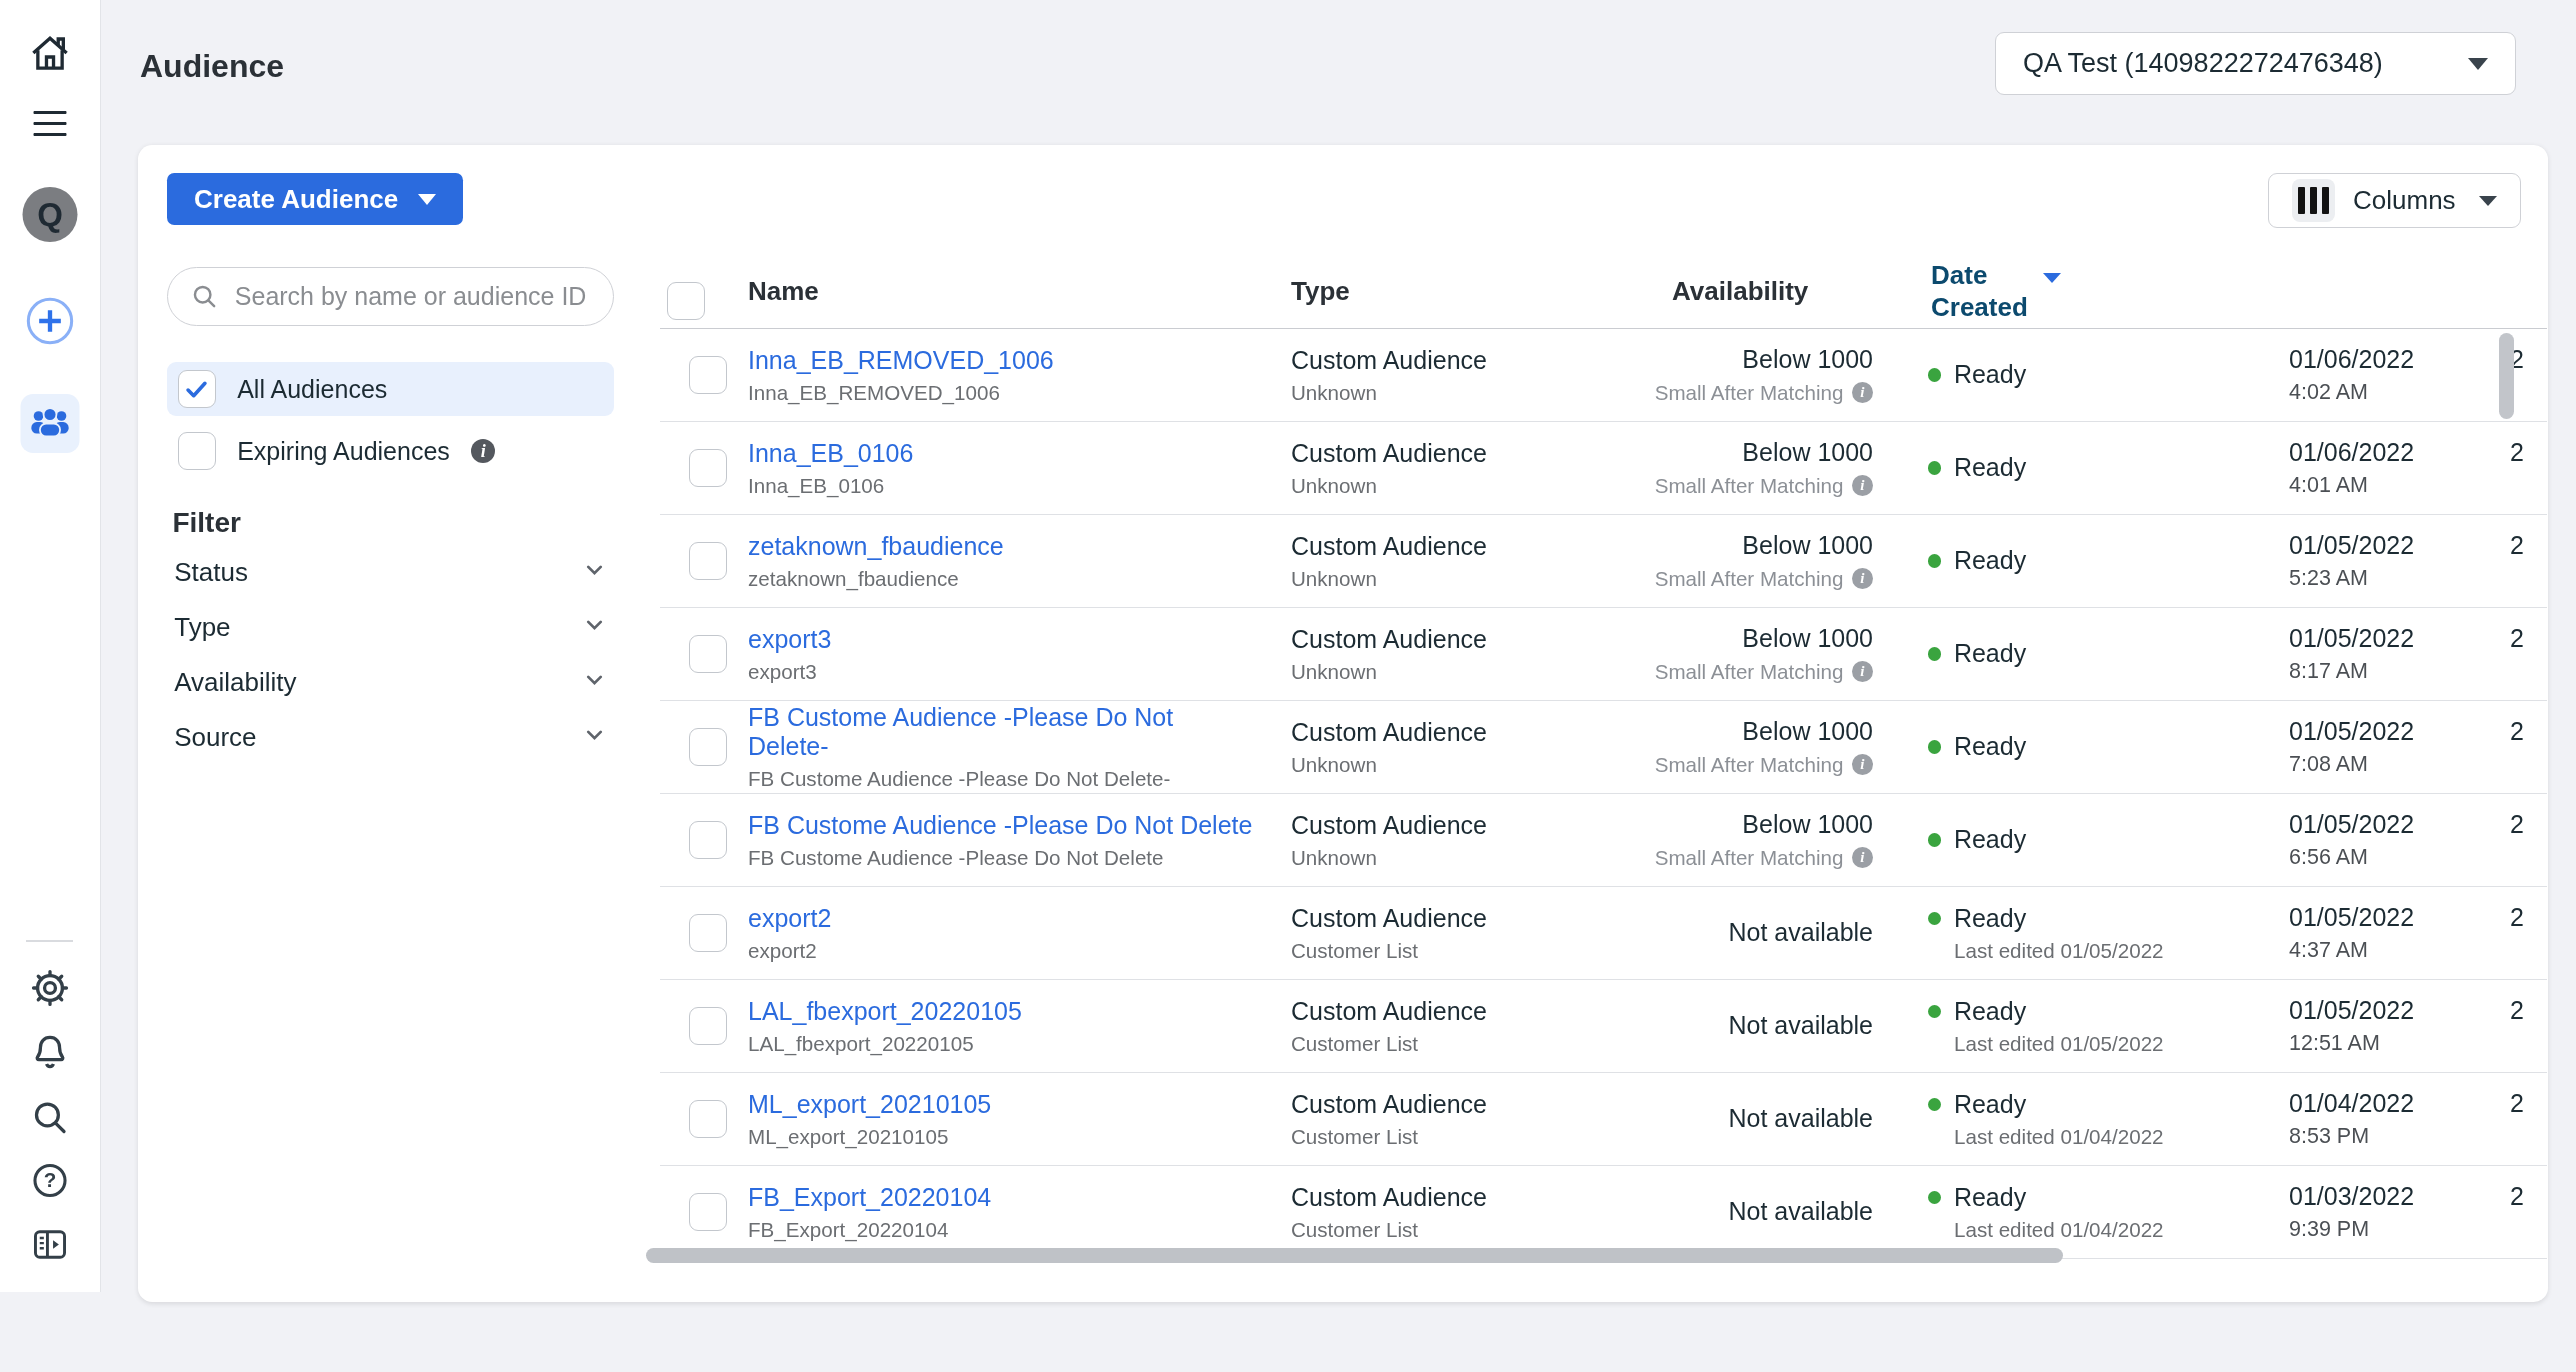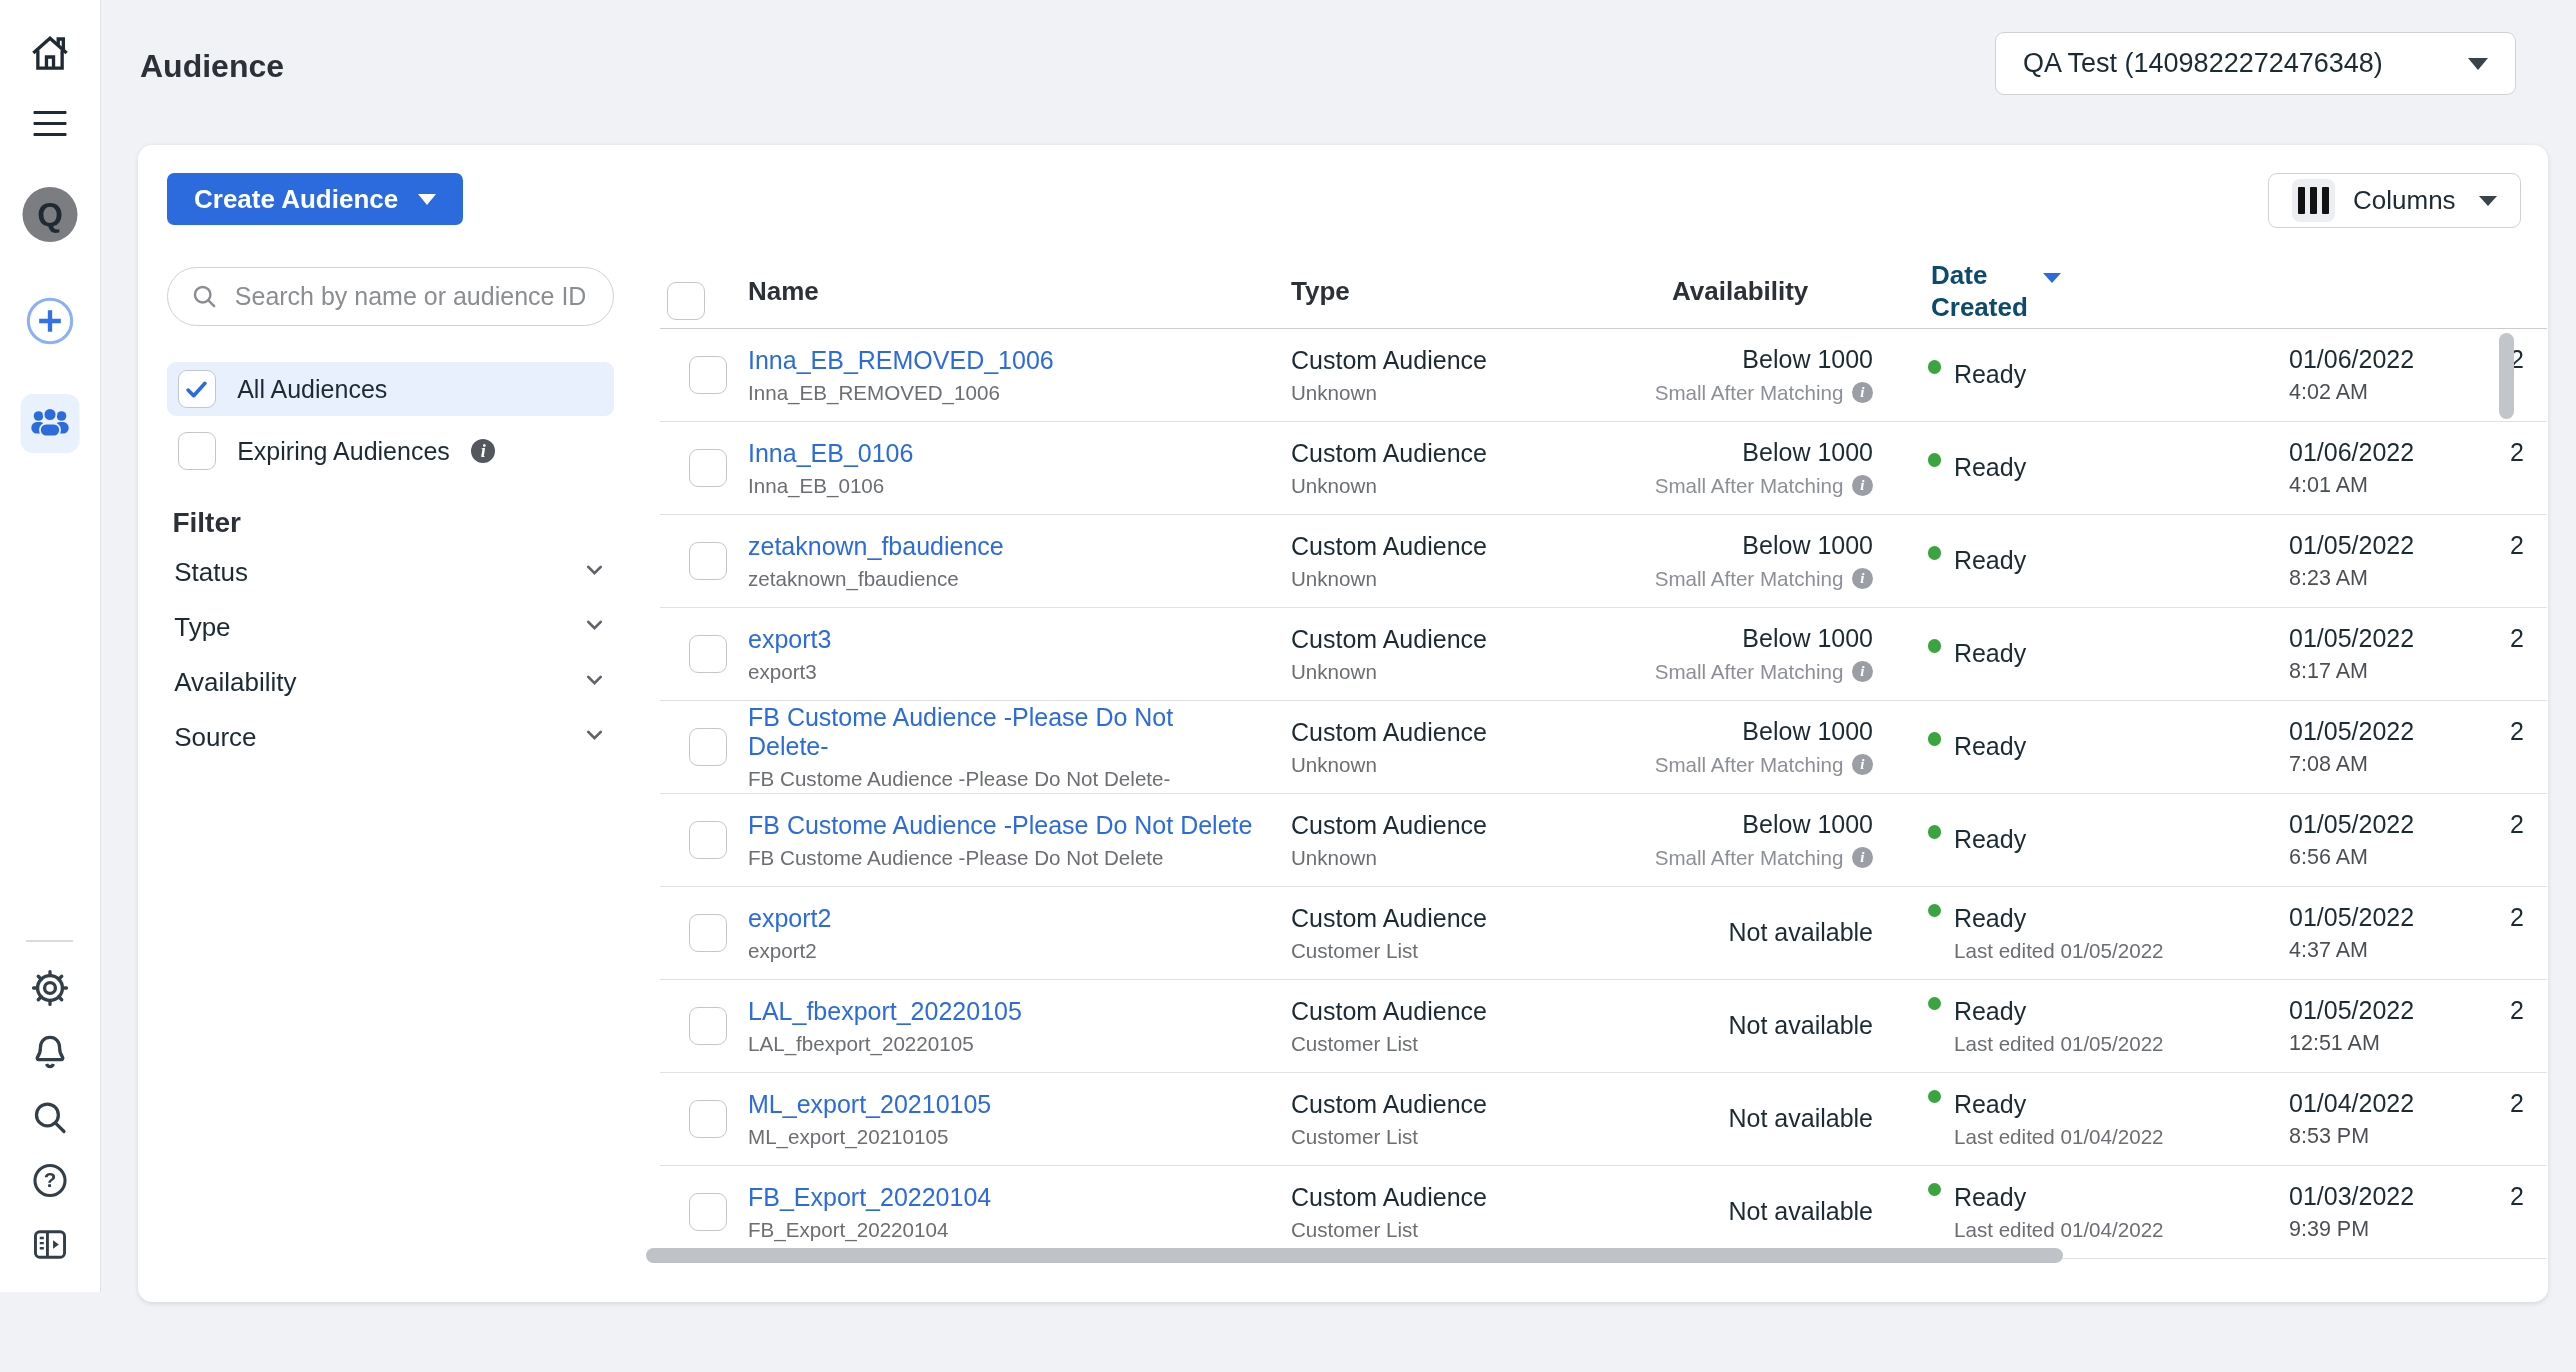--- a/index.html
+++ b/index.html
@@ -94,21 +94,21 @@
   .sub { color:#6b6e72; font-size:20.6px; line-height:25px; margin-top:4.5px; white-space:nowrap; }
   .type-primary { font-size:25px; line-height:29.5px; }
   .c-est { align-items:flex-end; text-align:center; }
   .est-primary { font-size:25px; line-height:29.5px; }
   .est-note { color:#8c9096; font-size:20.6px; line-height:25px; margin-top:5.4px;
       display:flex; align-items:center; gap:8px; }
   .info-gray { width:21.5px; height:21.5px; border-radius:50%; background:#9b9fa5; color:#fff;
       display:inline-flex; align-items:center; justify-content:center; font-size:15px; font-weight:bold;
       font-family:"Liberation Serif",serif; font-style:italic; flex:none; cursor:pointer; }
   .c-avail { padding-left:55px; }
-  .avail-primary { display:flex; gap:12.5px; font-size:25px; line-height:29.5px; }
+  .avail-primary { display:flex; align-items:center; gap:12.5px; font-size:25px; line-height:29.5px; }
   .dot { width:13.4px; height:13.4px; border-radius:50%; background:#3aa43f; flex:none; }
   .avail-note { padding-left:26px; }
   .c-date { padding-left:58px; }
   .date-primary { font-size:25px; line-height:29.5px; }
   .date-sub { font-size:21.5px; line-height:25px; color:#4b4f54; margin-top:5.4px; }
   .c-id { justify-content:center; }
   .id-clip { font-size:25px; line-height:29.5px; padding-left:64px; margin-bottom:30px; }
 
   
   .h-scroll { position:absolute; left:508px; top:1103px; width:1417px; height:15px;
@@ -375,21 +375,21 @@
     </div>
     <div class="cell c-avail">
       <div class="avail-primary">
         <span class="dot"></span>
         <span>Ready</span>
       </div>
 
     </div>
     <div class="cell c-date">
       <div class="date-primary">01/05/2022</div>
-      <div class="date-sub">8:23 AM</div>
+      <div class="date-sub">5:23 AM</div>
     </div>
     <div class="cell c-id">
       <div class="id-clip">2</div>
     </div>
   </div>
 
   <div class="trow">
     <div class="cell c-check">
             <span class="checkbox"></span>
           </div>

